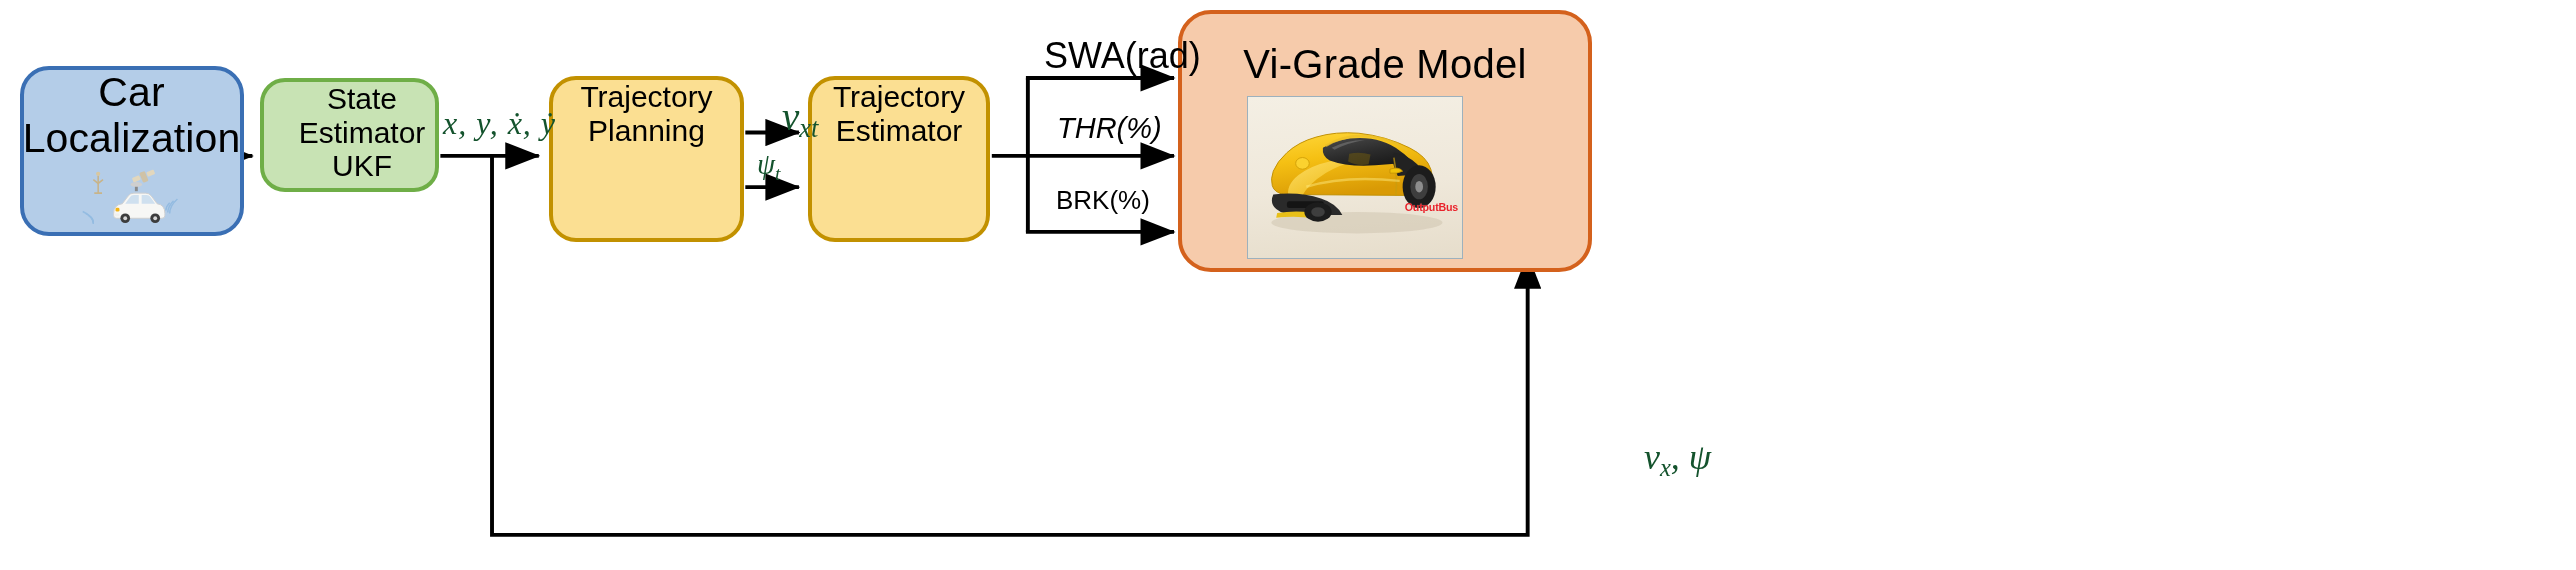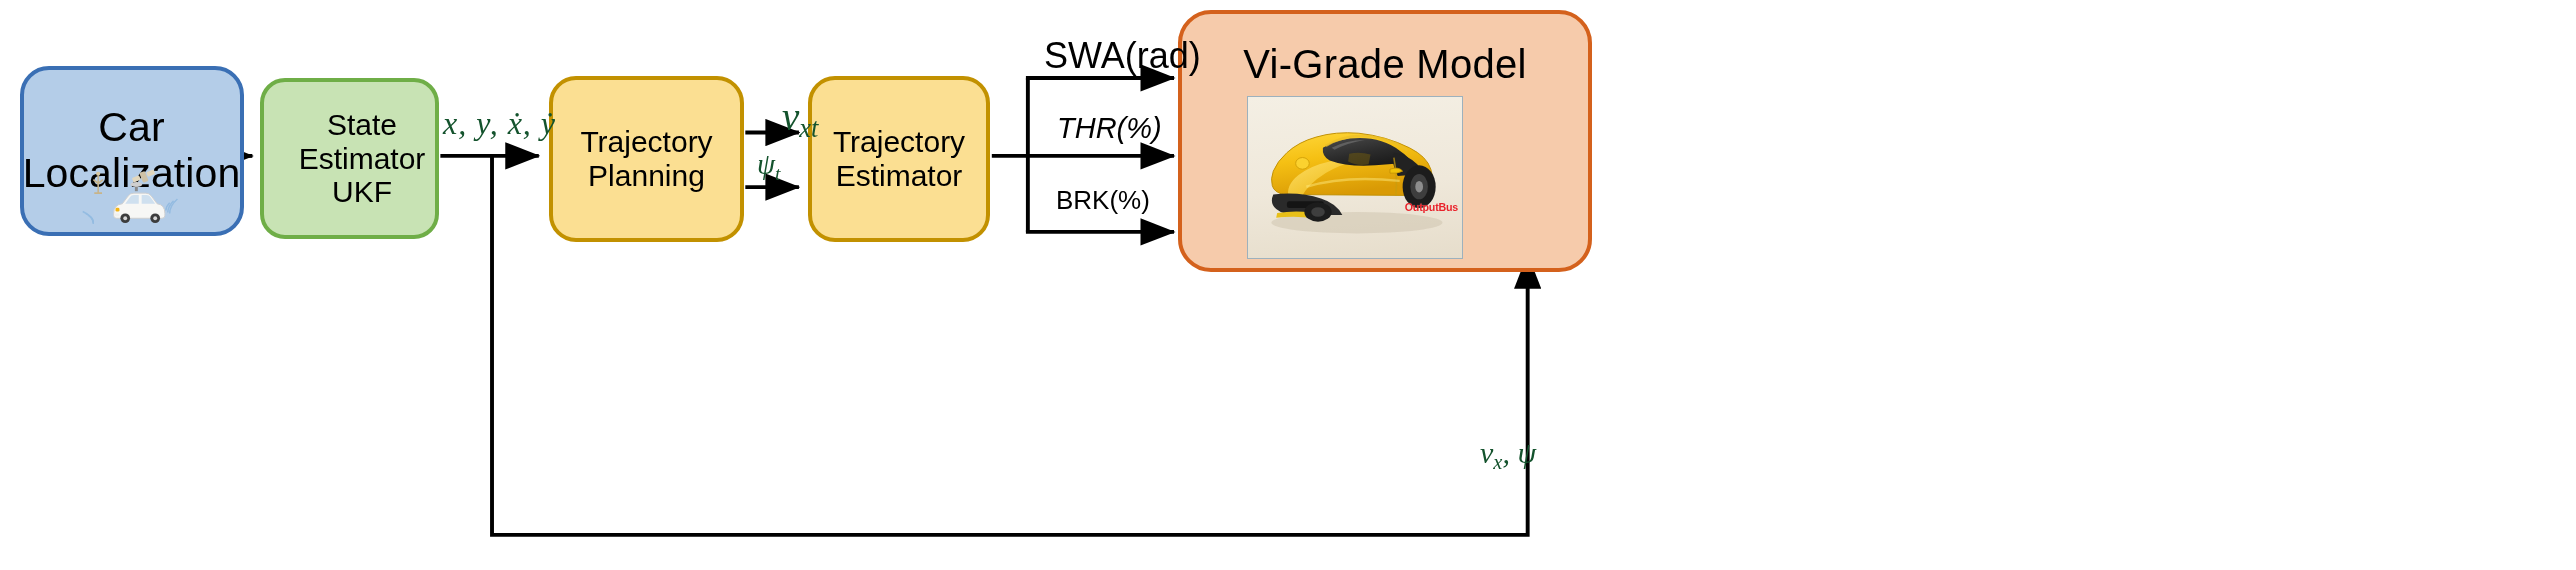--- a/index.html
+++ b/index.html
@@ -8,37 +8,37 @@
     font-family:"Liberation Sans","DejaVu Sans",sans-serif;
     -webkit-font-smoothing:antialiased;
   }
   #canvas{position:absolute;inset:0;width:2576px;height:571px;}
 
   
   .block{
     position:absolute;box-sizing:border-box;
     border-radius:33px;
     display:flex;flex-direction:column;
-    align-items:center;justify-content:center;
+    align-items:center;
     text-align:center;color:#000;
     line-height:1.12;
   }
 
   
   #block-car-localization{
     left:19.5px;top:66px;width:224px;height:170px;
     background:#b4cde8;border:4.9px solid #3a6fb4;
     border-radius:29px;
   }
   #block-car-localization .blk-title{font-size:41px;letter-spacing:0.1px;}
   #block-car-localization .blk-title .ln2{display:block;}
 
   
   #block-state-estimator{
-    left:260px;top:78px;width:179px;height:161px;
+    left:260px;top:78px;width:179px;height:114px;
     background:#c8e3b4;border:4.9px solid #6fae47;
     border-radius:25px;
     padding-left:25px;
   }
   #block-state-estimator .blk-title{font-size:30px;}
 
   
   #block-trajectory-planning{
     left:549px;top:76px;width:195px;height:166px;
     background:#fbdf92;border:4.9px solid #c29100;
@@ -95,21 +95,21 @@
     font-style:italic;
   }
   .lbl-plain{
     position:absolute;color:#000;white-space:nowrap;
     font-family:"Liberation Sans","DejaVu Sans",sans-serif;
     font-style:normal;
   }
   #label-state-out{left:443px;top:105px;font-size:32px;letter-spacing:1px;}
   #label-vxt{left:782px;top:94px;font-size:39px;}
   #label-psit{left:757px;top:148px;font-size:29px;}
-  #label-feedback{left:1480px;top:436px;font-size:30px;}
+  #label-feedback{left:1644px;top:436px;font-size:36px;}
   #label-swa{left:1044px;top:35px;font-size:36px;}
   #label-thr{left:1057px;top:112px;font-size:29px;font-style:italic;}
   #label-brk{left:1056px;top:185px;font-size:26px;}
 
   .sub{font-size:.68em;vertical-align:-0.28em;font-style:italic;}
 </style>
 </head>
 <body>
 
 <div id="canvas">

